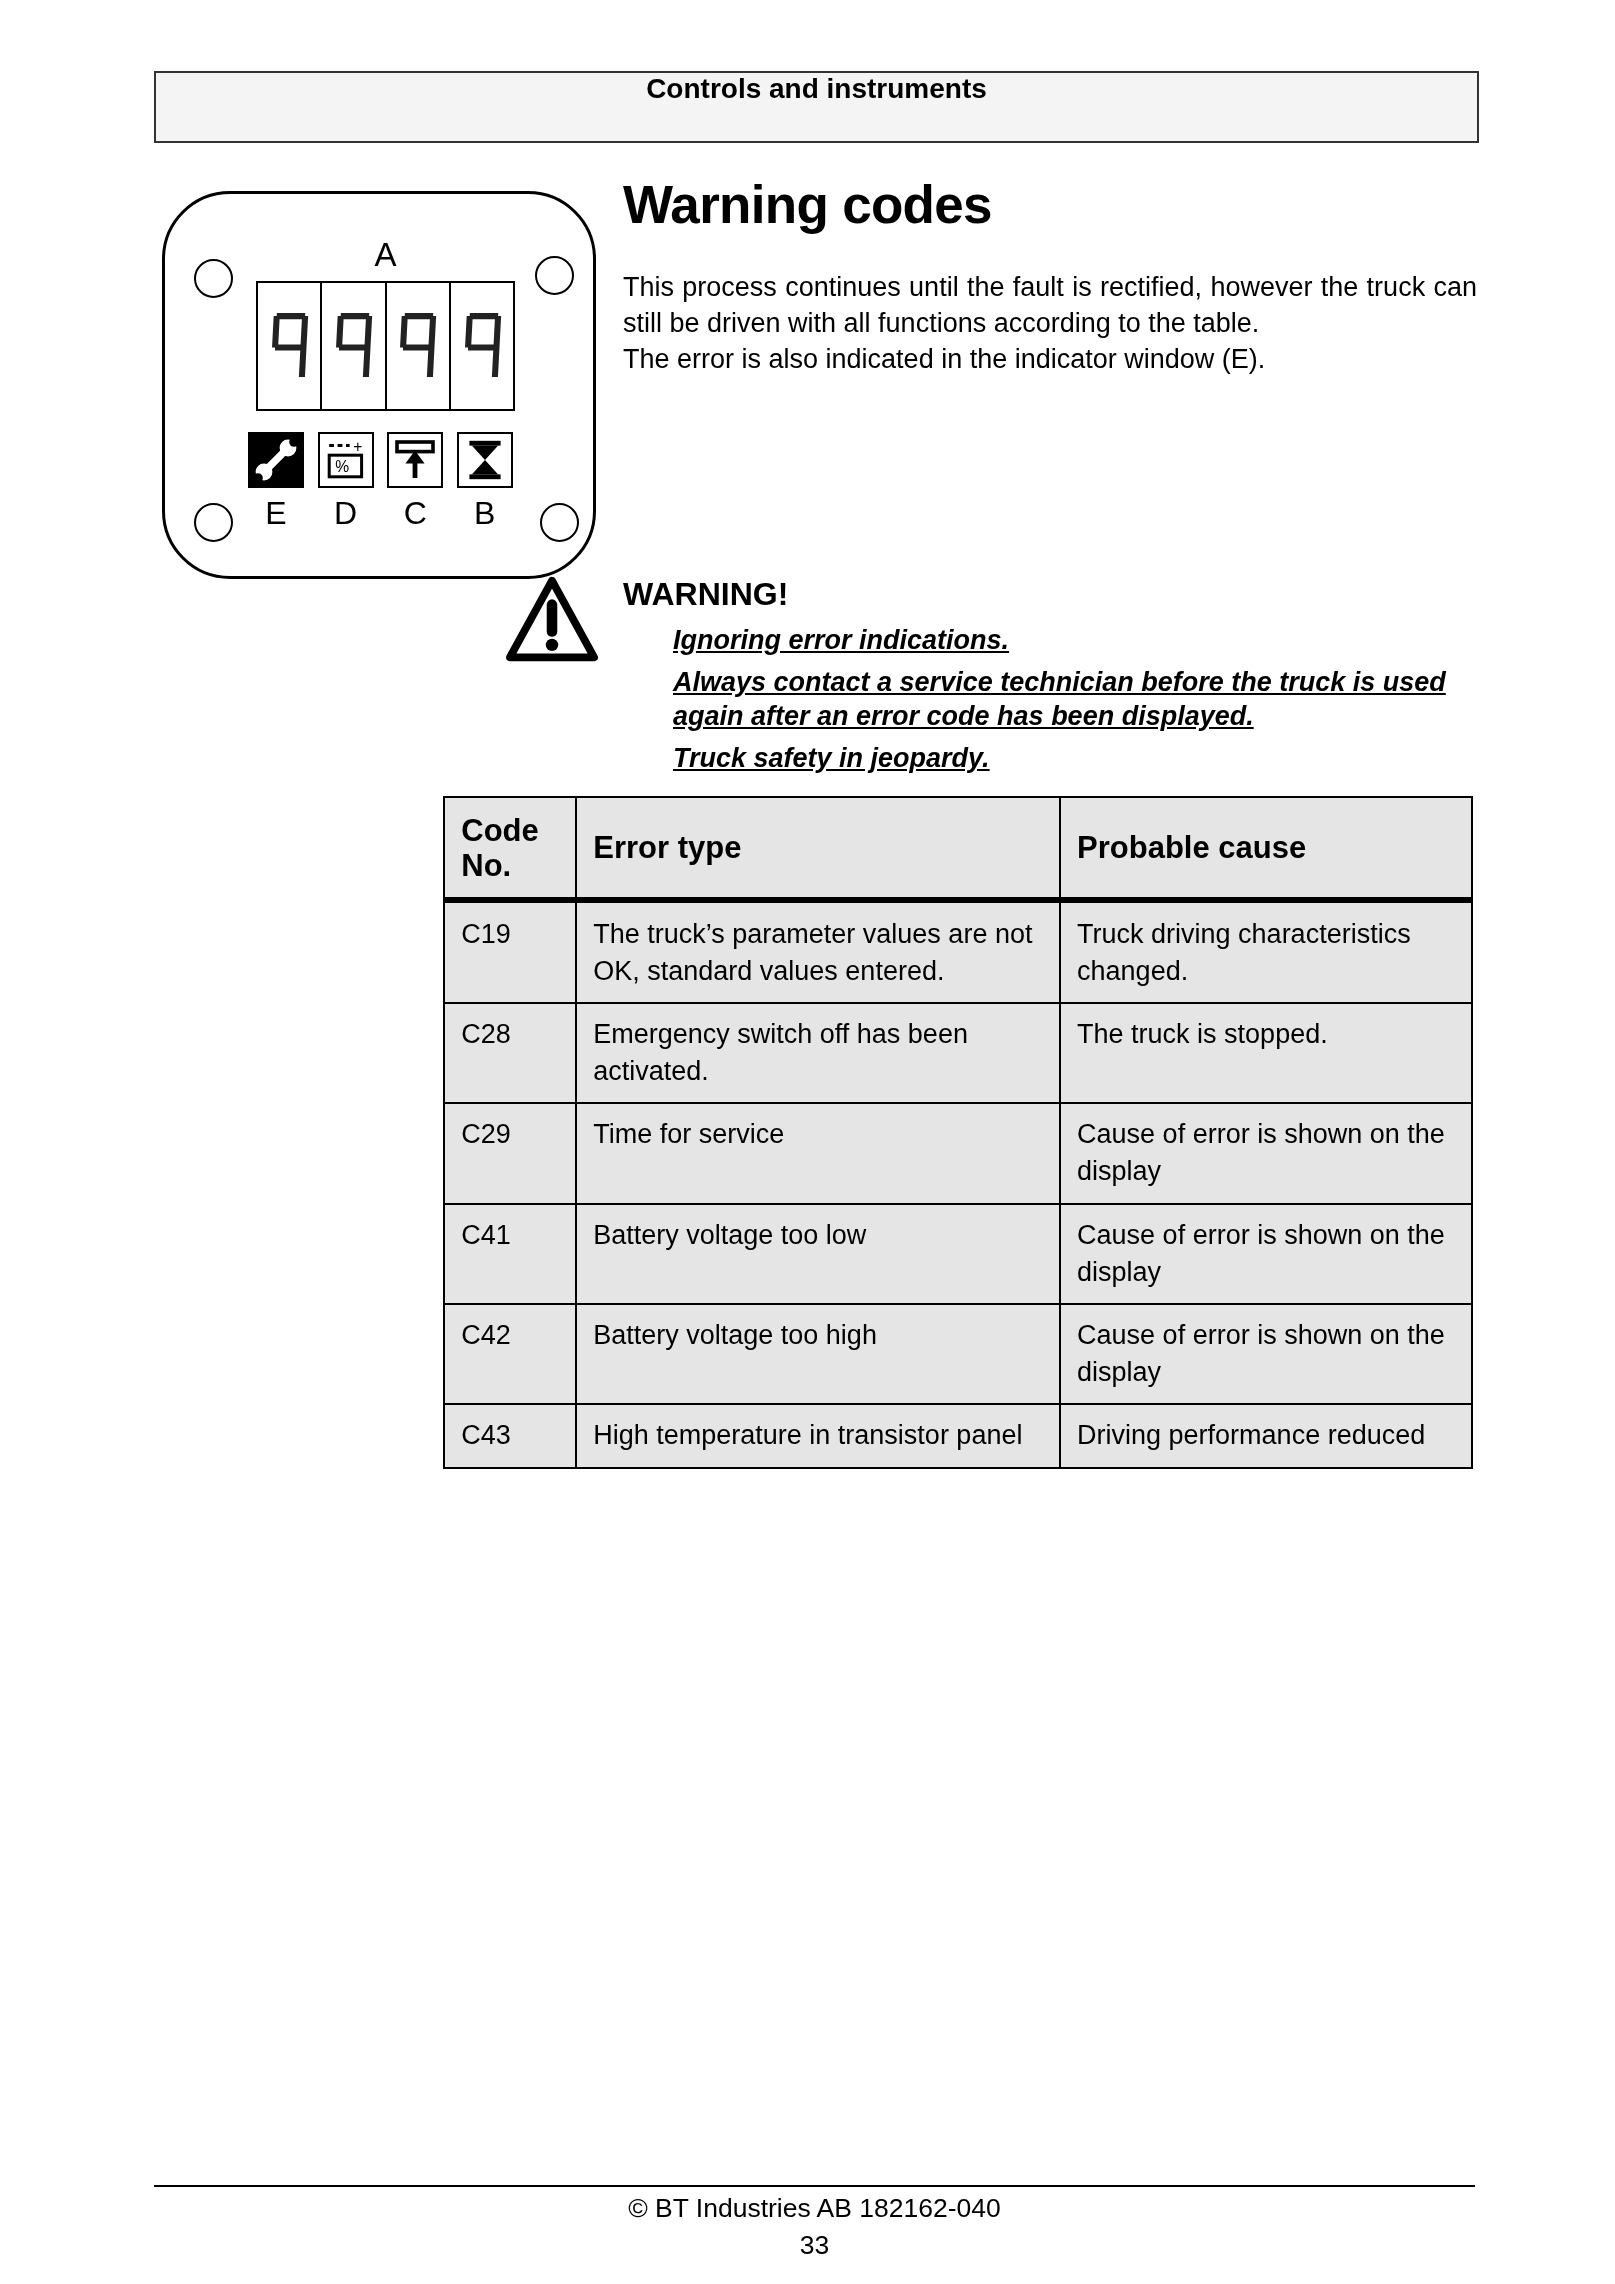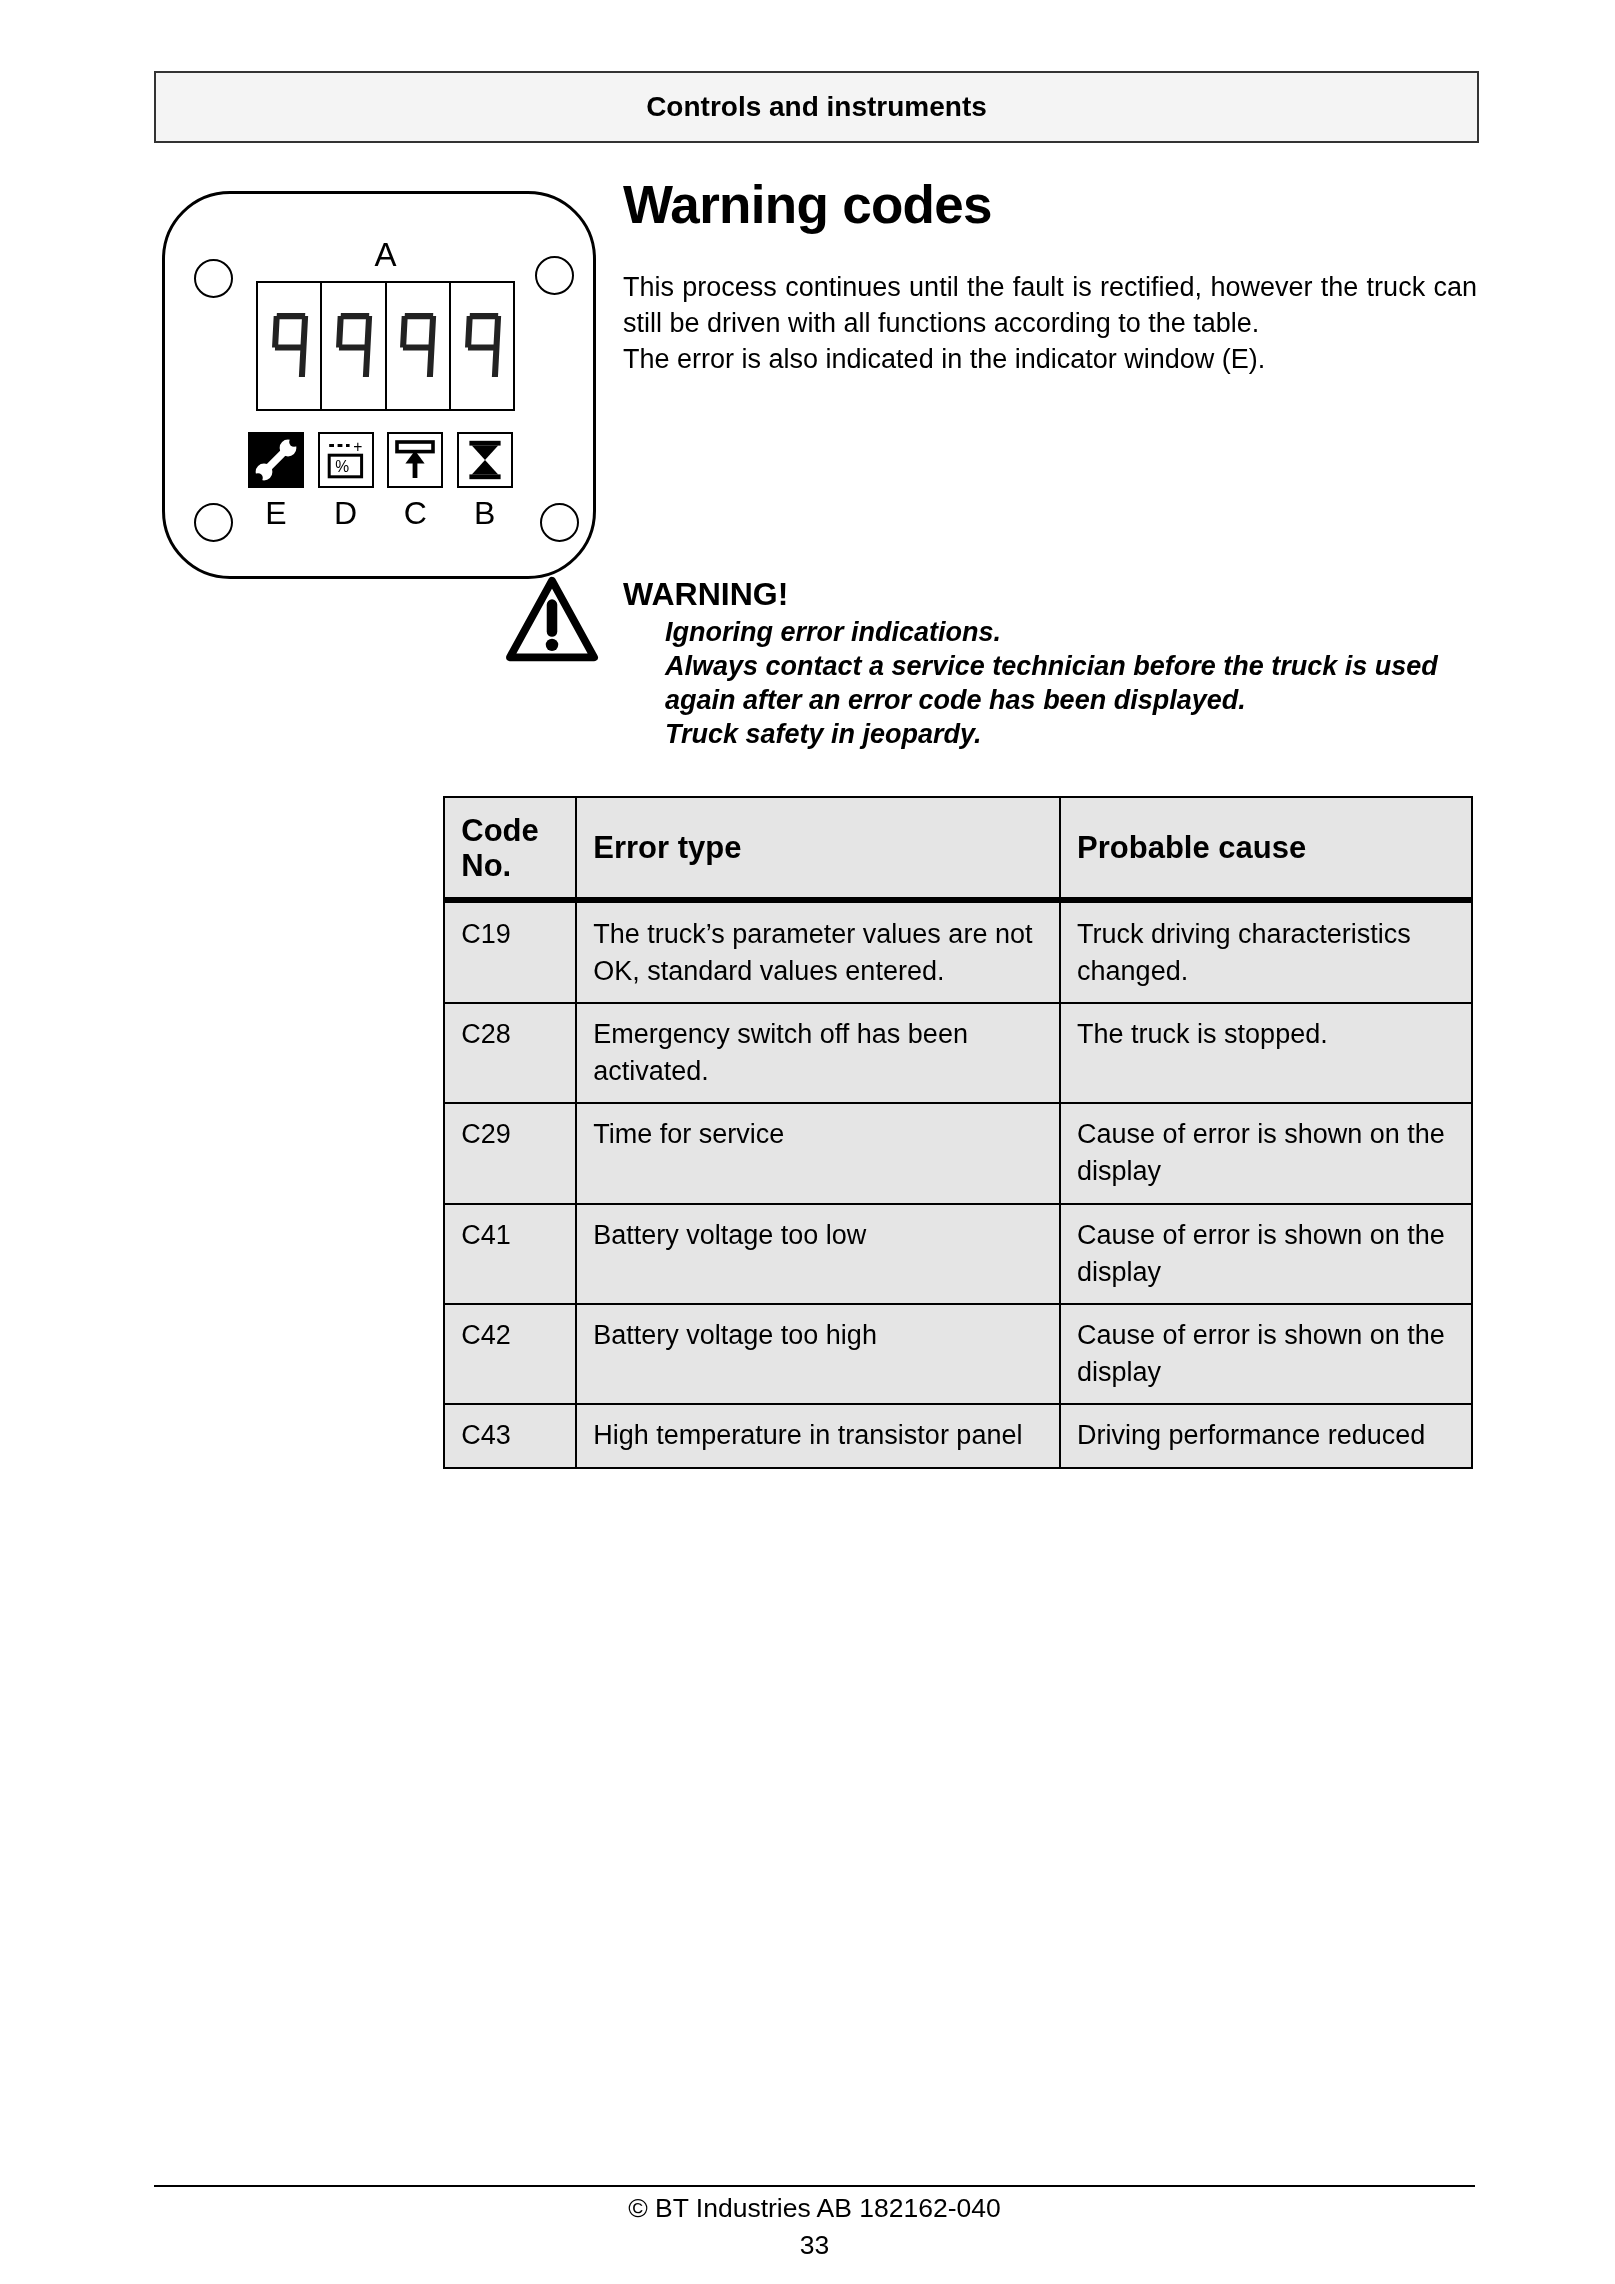--- a/index.html
+++ b/index.html
@@ -1,21 +1,21 @@
 <!DOCTYPE html>
 <html style="font-size:11px"><head>
 <meta charset="utf-8">
 <style>
   html,body { margin:0; padding:0; background:#ffffff; }
   body { font-family:"Liberation Sans", sans-serif; color:#000; }
   .page { position:relative; width:1616px; height:2284px; background:#fff; overflow:hidden; }
 
   
   .header-box { position:absolute; left:154px; top:71px; width:1321px; height:68px;
-    border:2px solid #333; background:#f4f4f4; display:flex; align-items:center; justify-content:center; }
+    border:2px solid #333; background:#f4f4f4; display:flex; align-items:flex-start; justify-content:center; }
   .header-box span { font-size:28px; font-weight:bold; }
 
   
   .panel { position:absolute; left:162px; top:191px; width:428px; height:382px;
     border:3.4px solid #000; border-radius:68px; background:#fff; }
   .hole { position:absolute; width:39px; height:39px; border:2.7px solid #000; border-radius:50%; background:#fff; box-sizing:border-box; }
   .hole.tl { left:29px;  top:65px; }
   .hole.tr { left:370px; top:62px; }
   .hole.bl { left:29px;  top:309px; }
   .hole.br { left:375px; top:309px; }
@@ -36,21 +36,21 @@
 
   
   .title { position:absolute; left:623px; top:174px; margin:0; font-size:53px; font-weight:bold; letter-spacing:-0.7px; }
   .intro { position:absolute; left:623px; top:269px; width:854px; font-size:27px; line-height:36px; }
   .intro p { margin:0; text-align:justify; }
 
   .warn-icon { position:absolute; left:504px; top:574px; width:96px; height:90px; }
   .warn-icon svg { width:100%; height:100%; }
   .warn-head { position:absolute; left:623px; top:576px; margin:0; font-size:32px; font-weight:bold; }
   .warn-lines { position:absolute; left:665px; top:615px; width:812px; font-size:27px; font-weight:bold; font-style:italic; line-height:34px; }
-  .warn-lines p { margin:0; }
+  .warn-lines p { margin:8px;text-decoration:underline; }
 
   
   table.codes { position:absolute; left:443px; top:796px; width:1030px;
     border-collapse:collapse; font-size:27px; background:#e5e5e5; }
   table.codes th, table.codes td { border:2px solid #000; text-align:left; vertical-align:top; padding:12.2px 16.3px; }
   table.codes th { font-size:31px; font-weight:bold; vertical-align:middle; border-bottom:6.8px solid #000; height:75px; }
   th.code-h { white-space:pre-line; line-height:35px; }
   table.codes td { line-height:37px; }
   col.c-code { width:132px; } col.c-error { width:485px; } col.c-cause { width:413px; }
 

